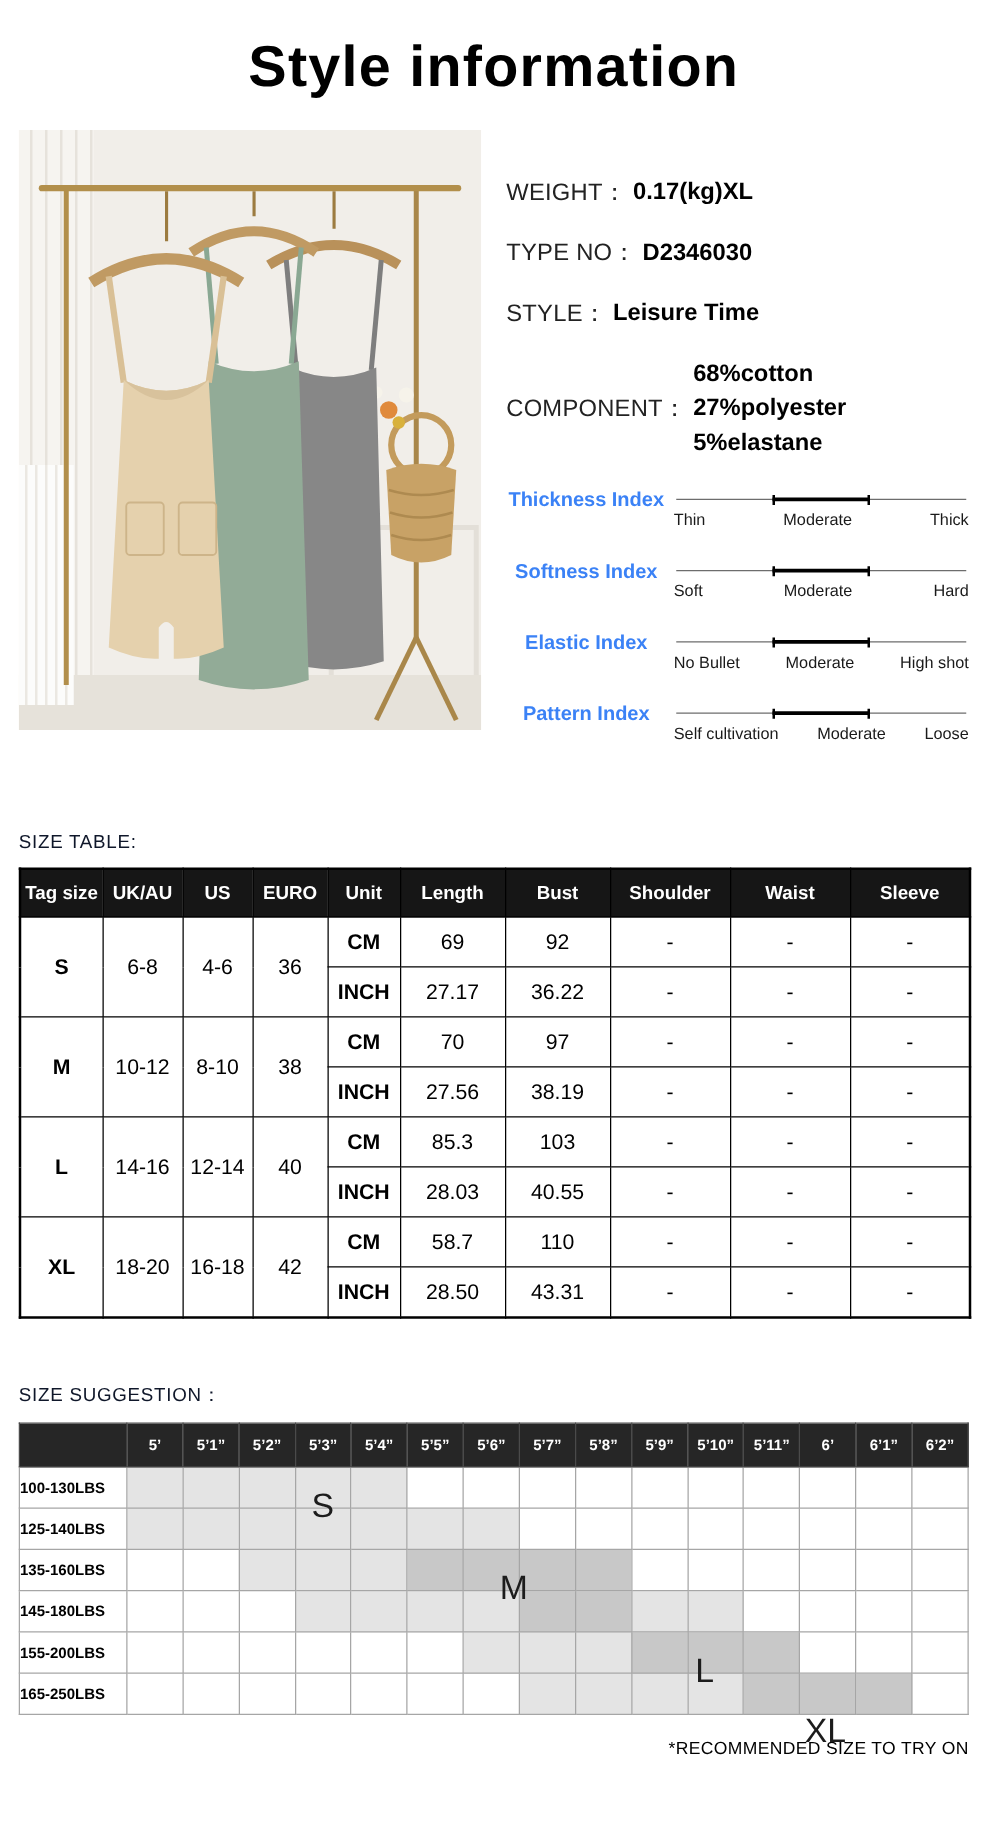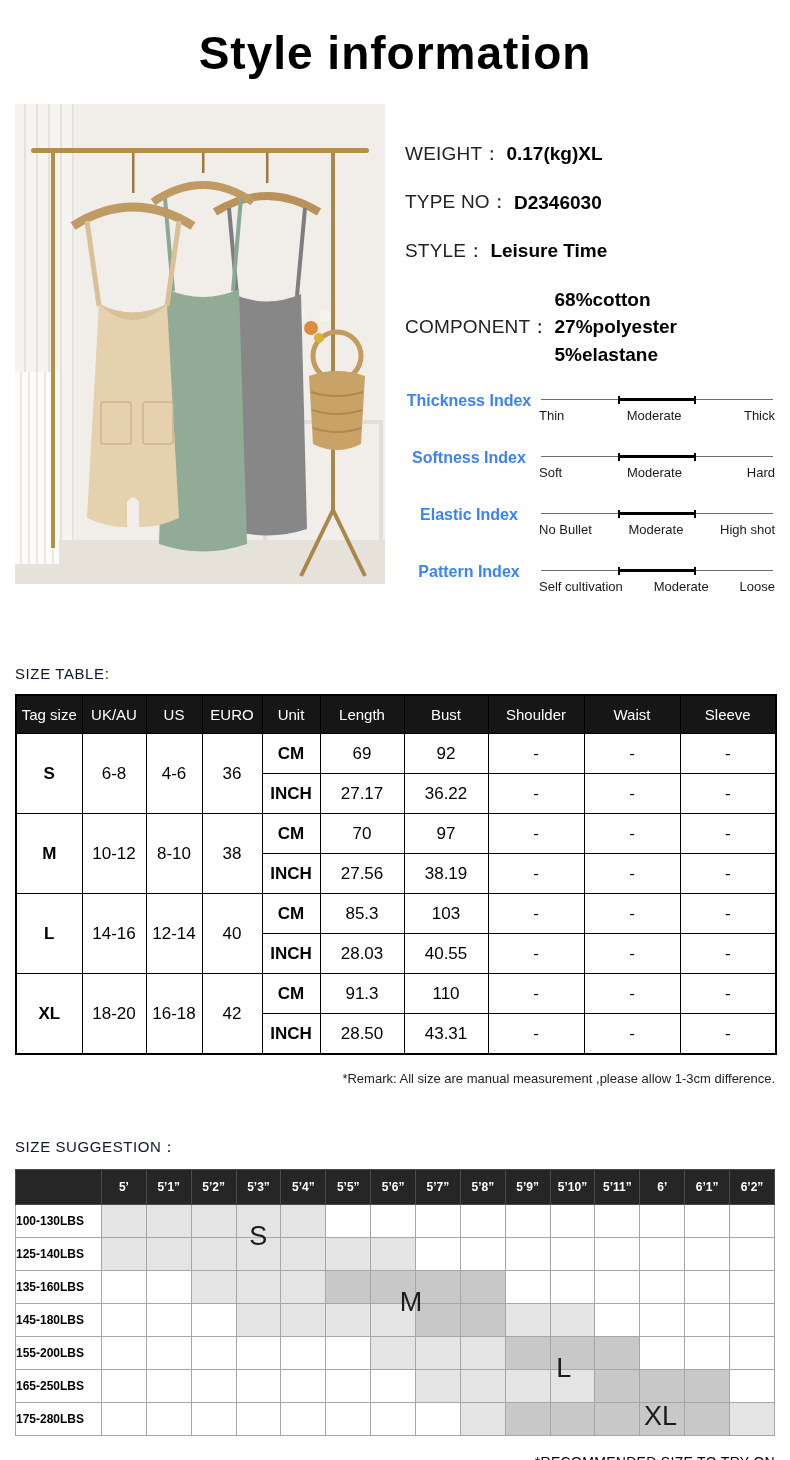--- a/index.html
+++ b/index.html
@@ -25,21 +25,21 @@
         background:#000;top:-2px;}
   .scale-seg::before{left:0;}
   .scale-seg::after{right:0;}
   .scale-labels{display:flex;justify-content:space-between;font-size:13px;color:#1a1a1a;}
   
   .section-label{font-size:15px;letter-spacing:.6px;margin:17px 0 12px 15px;color:#0f172a;}
   .size-table-label{margin-top:48px;}
   table{border-collapse:collapse;table-layout:fixed;}
   .size-table{width:760px;margin:0 15px;border:2px solid #000;}
   .size-table th,.size-table td{border:1px solid #000;text-align:center;padding:0;}
-  .size-table thead th{background:#161616;color:#fff;font-size:15px;font-weight:400;height:37px;}
+  .size-table thead th{background:#161616;color:#fff;font-size:15px;font-weight:700;height:37px;}
   .size-table tbody td{font-size:17px;height:39px;color:#000;}
   .tag-cell{font-weight:700;font-size:20px;}
   .conv-cell{font-size:17px;}
   .unit-cell{font-size:13px;font-weight:700;}
   .remark{text-align:right;font-size:13px;color:#222;margin:16px 15px 0;}
   
   .sg-label{margin-top:52px;}
   .sg-wrap{position:relative;width:760px;margin:0 15px;}
   .sg-table{width:760px;border:1px solid #8c8c8c;}
   .sg-table th,.sg-table td{border:1px solid #a6a6a6;padding:0;}
@@ -288,38 +288,37 @@
           <td class="val-cell">-</td>
           <td class="val-cell">-</td>
           <td class="val-cell">-</td>
         </tr>
         <tr>
           <td class="tag-cell" rowspan="2">XL</td>
           <td class="conv-cell" rowspan="2">18-20</td>
           <td class="conv-cell" rowspan="2">16-18</td>
           <td class="conv-cell" rowspan="2">42</td>
           <td class="unit-cell">CM</td>
-          <td class="val-cell">91.3</td>
+          <td class="val-cell">58.7</td>
           <td class="val-cell">110</td>
           <td class="val-cell">-</td>
           <td class="val-cell">-</td>
           <td class="val-cell">-</td>
         </tr>
         <tr>
           <td class="unit-cell">INCH</td>
           <td class="val-cell">28.50</td>
           <td class="val-cell">43.31</td>
           <td class="val-cell">-</td>
           <td class="val-cell">-</td>
           <td class="val-cell">-</td>
         </tr>
       </tbody>
     </table>
 
-  <div class="remark">*Remark: All size are manual measurement ,please allow 1-3cm difference.</div>
 
   <div class="section-label sg-label">SIZE SUGGESTION：</div>
   <div class="sg-wrap" id="sg-wrap">
     <table class="sg-table" id="sg-table">
         <colgroup>
           <col style="width: 86px;">
           <col>
           <col>
           <col>
           <col>
@@ -457,38 +456,20 @@
             <td class="s0"></td>
             <td class="s1"></td>
             <td class="s1"></td>
             <td class="s1"></td>
             <td class="s1"></td>
             <td class="s2"></td>
             <td class="s2"></td>
             <td class="s2"></td>
             <td class="s0"></td>
           </tr>
-          <tr>
-            <th class="weight-th">175-280LBS</th>
-            <td class="s0"></td>
-            <td class="s0"></td>
-            <td class="s0"></td>
-            <td class="s0"></td>
-            <td class="s0"></td>
-            <td class="s0"></td>
-            <td class="s0"></td>
-            <td class="s0"></td>
-            <td class="s1"></td>
-            <td class="s2"></td>
-            <td class="s2"></td>
-            <td class="s2"></td>
-            <td class="s2"></td>
-            <td class="s2"></td>
-            <td class="s1"></td>
-          </tr>
         </tbody>
       </table>
   <div class="sg-letter" style="left: 243.267px; top: 67px;">S</div>
       <div class="sg-letter" style="left: 396.04px; top: 133px;">M</div>
       <div class="sg-letter" style="left: 548.813px; top: 199px;">L</div>
       <div class="sg-letter" style="left: 645.42px; top: 246.85px;">XL</div>
     </div>
 
   <div class="recommend">*RECOMMENDED SIZE TO TRY ON</div>
 

